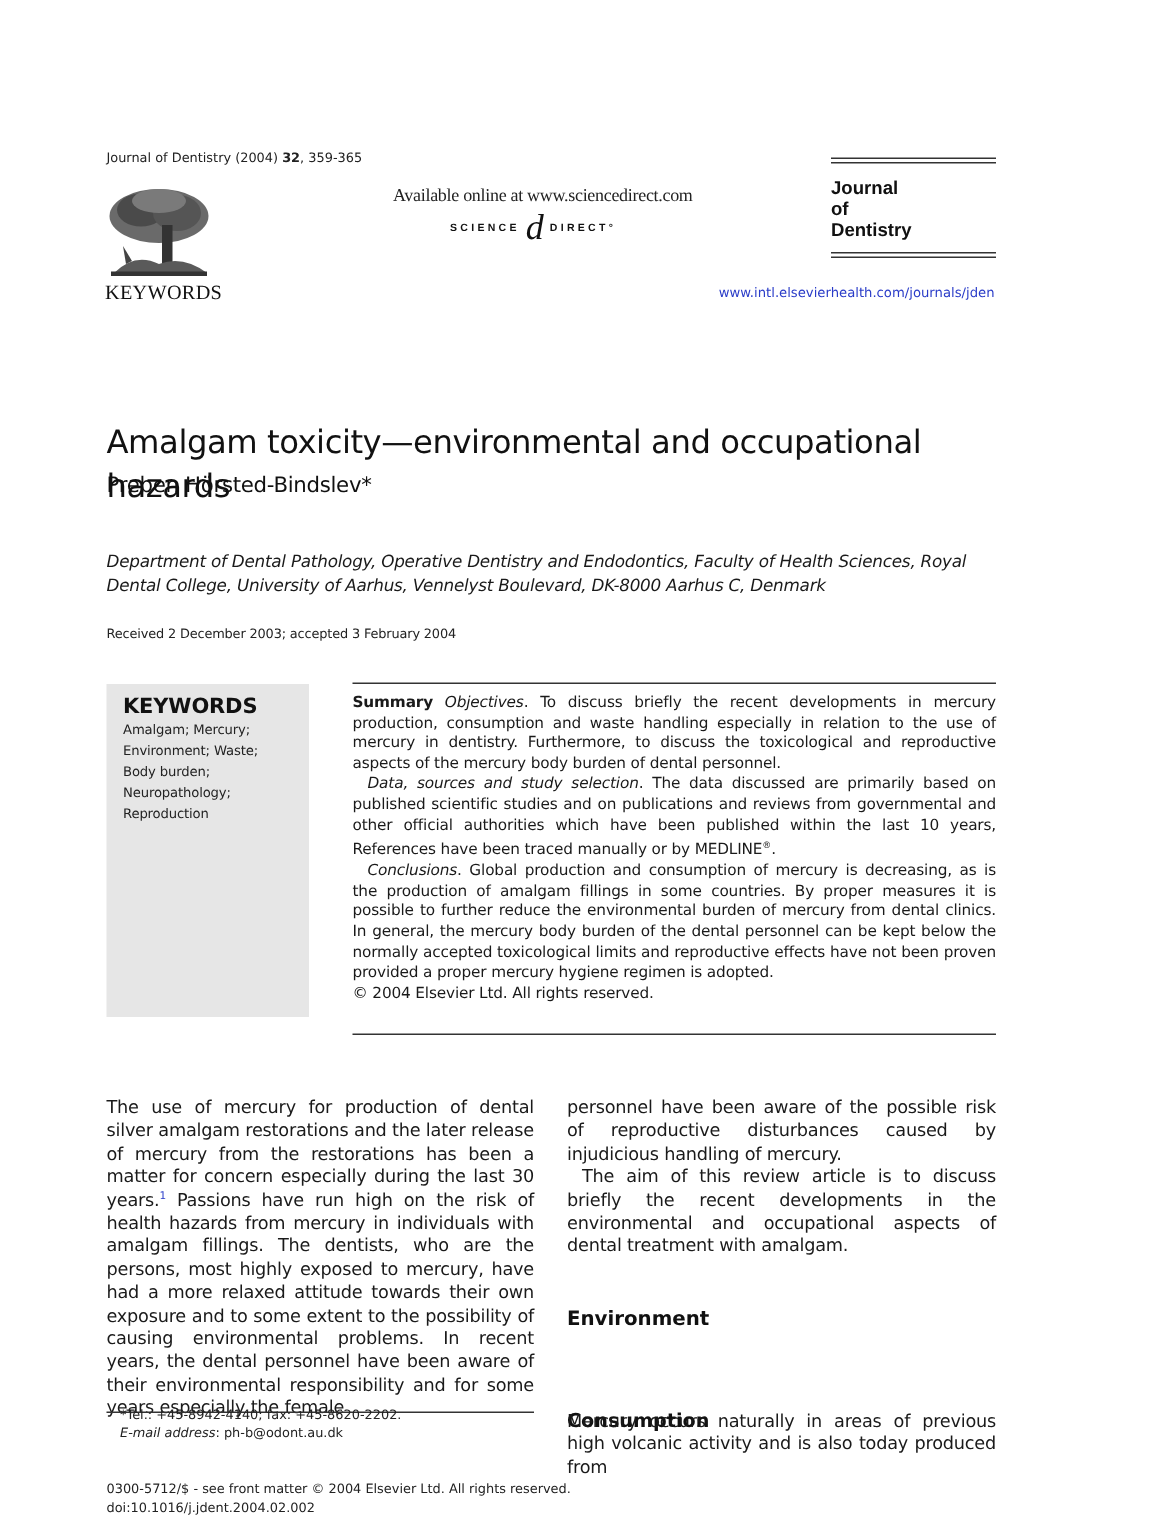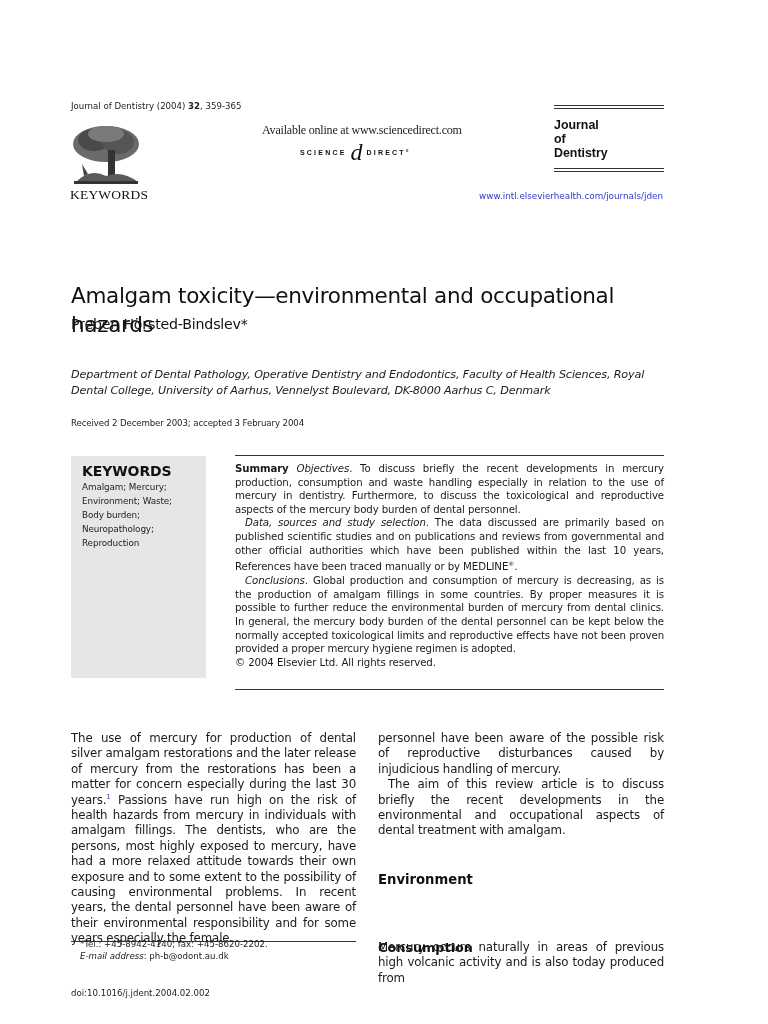--- a/index.html
+++ b/index.html
@@ -123,14 +123,15 @@
 <h3 class="abs h-cons">Consumption</h3>
 <div class="abs col col-right2">Mercury occurs naturally in areas of previous high volcanic activity and is also today produced from</div>
 
 <div class="abs fn-rule"></div>
 <div class="abs footnote">
   <div>*Tel.: +45-8942-4140; fax: +45-8620-2202.</div>
   <div><i>E-mail address</i><span>: ph-b@odont.au.dk</span></div>
 </div>
 
 <div class="abs frontmatter">
+  <div>0300-5712/$ - see front matter © 2004 Elsevier Ltd. All rights reserved.</div>
   <div>doi:10.1016/j.jdent.2004.02.002</div>
 </div>
 
 </body></html>

